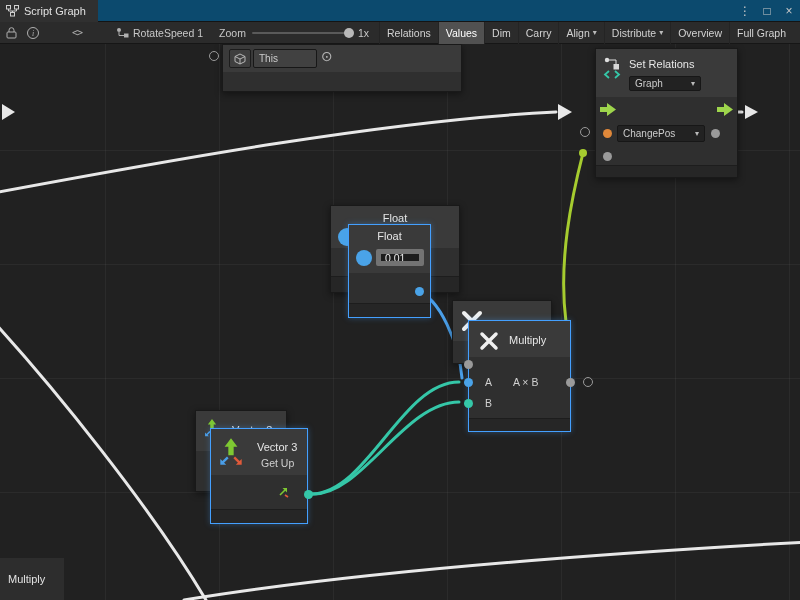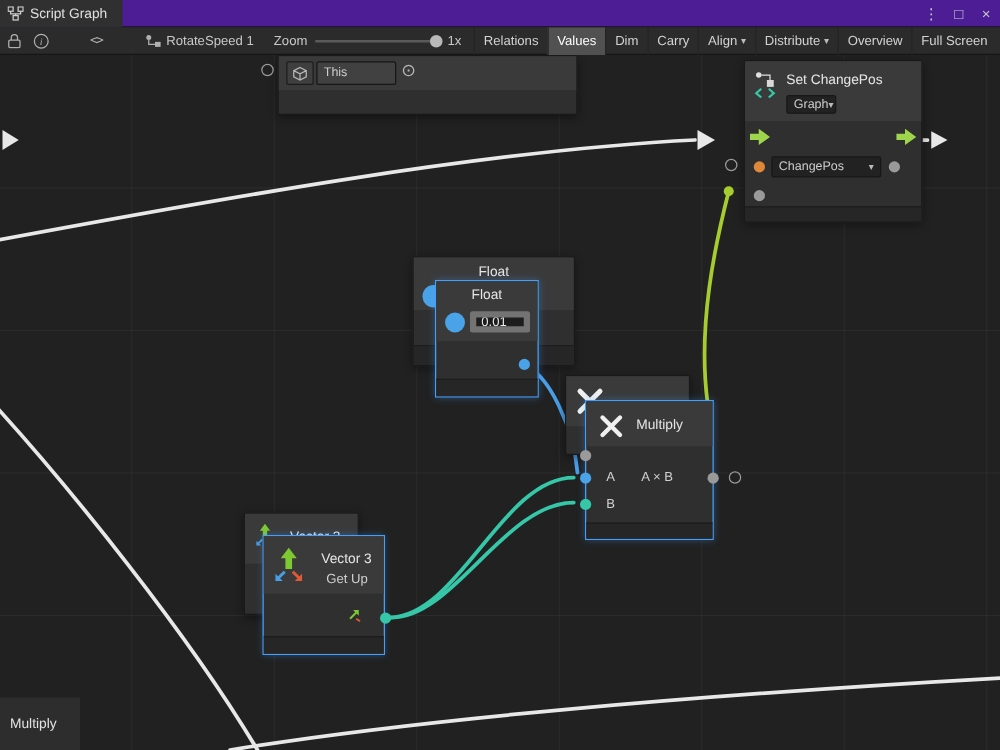--- a/index.html
+++ b/index.html
@@ -1,20 +1,20 @@
 <!DOCTYPE html>
 <html style="--accent: #44a0ff; --wire-white: #e8e8e8; --wire-blue: #4a9ee8; --wire-teal: #35c7a8; --wire-lime: #a6cc2f; --flow-green: #9ed54c; --port-orange: #e0883a; --port-gray: #9a9a9a; --float-blue: #4aa3e8;"><head>
 <meta charset="utf-8">
 <style>
   html,body{margin:0;padding:0;background:#111;}
   *{box-sizing:border-box;font-family:"Liberation Sans","DejaVu Sans",sans-serif;}
   .app{position:relative;width:800px;height:600px;background:#212121;overflow:hidden;color:#ccc;font-size:11px;}
 
   
-  .titlebar{position:absolute;left:0;top:0;width:800px;height:22px;background:#4c1d95;display:flex;align-items:center;border-bottom:1px solid #141414;}
+  .titlebar{position:absolute;left:0;top:0;width:800px;height:22px;background:#0c4a6e;display:flex;align-items:center;border-bottom:1px solid #141414;}
   .tab{height:22px;display:flex;align-items:center;gap:5px;padding:0 12px 0 6px;background:#303030;color:#e0e0e0;font-size:11px;}
   .titlebar-spacer{flex:1}
   .tb-winicon{width:22px;text-align:center;color:#c8c8c8;font-size:12px;cursor:default}
 
   
   .toolbar{position:absolute;left:0;top:22px;width:800px;height:22px;background:#2b2b2b;border-bottom:1px solid #161616;display:flex;align-items:center;font-size:10.5px;color:#c8c8c8;}
   .tool-icon{display:flex;align-items:center;justify-content:center;width:22px;height:22px;}
   .info-circle{width:12px;height:12px;border:1px solid #b0b0b0;border-radius:50%;font-size:8px;line-height:11px;text-align:center;color:#b0b0b0;font-style:italic;font-family:"Liberation Serif",serif;}
   .code-glyph{font-family:"DejaVu Sans Mono",monospace;color:#b0b0b0;font-size:10px;letter-spacing:-1px;}
   .crumb{display:flex;align-items:center;gap:4px;margin-left:28px;white-space:nowrap;justify-content:flex-end;}
@@ -128,21 +128,21 @@
           <span class="caret">▾</span>
         </div>
       <div class="tb-btn">
           <span>Distribute</span>
           <span class="caret">▾</span>
         </div>
       <div class="tb-btn">
           <span>Overview</span>
         </div>
       <div class="tb-btn">
-          <span>Full Screen</span>
+          <span>Full Graph</span>
         </div>
     </div>
   </div>
 
   <div class="canvas">
 
     <svg class="wires" width="800" height="556">
       <path class="wire wire-white" d="M -12 150 C 170 116, 390 76, 556 68"></path>
       <polygon class="arrow-white" points="558,60 572,68 558,76"></polygon>
       <polygon class="arrow-white" points="2,60 2,76 15,68"></polygon>
@@ -174,22 +174,22 @@
     <div class="node" style="left:595px;top:4px;width:143px;height:130px;">
       <div class="node-header" style="height:48px;"></div>
       <div style="position:absolute;left:7px;top:7px;">
         <svg width="20" height="24" viewBox="0 0 20 24">
             <circle cx="4" cy="4" r="2.2" fill="#e0e0e0"></circle>
             <path d="M6 4 H13 V8" stroke="#e0e0e0" fill="none"></path>
             <rect x="10.5" y="8" width="5.5" height="5.5" fill="#d8d8d8"></rect>
             <path d="M6 15 L2 18.5 L6 22 M12 15 L16 18.5 L12 22" stroke="var(--wire-teal)" stroke-width="1.8" fill="none"></path>
           </svg>
       </div>
-      <div class="ntitle" style="position:absolute;left:33px;top:9px;">Set ChangePos</div>
-      <div class="dd" style="position:absolute;left:33px;top:27px;width:40px;height:15px;">
+      <div class="ntitle" style="position:absolute;left:33px;top:9px;">Set Relations</div>
+      <div class="dd" style="position:absolute;left:33px;top:27px;width:72px;height:15px;">
         <span>Graph</span>
           <span class="caret">▾</span>
       </div>
 
       <div style="position:absolute;left:4px;top:54px;">
         <svg width="16" height="13" viewBox="0 0 16 13">
             <path d="M0 4 H7 V0 L16 6.5 L7 13 V9 H0 Z" style="fill:var(--flow-green)"></path>
           </svg>
       </div>
       <div style="position:absolute;right:4px;top:54px;">

